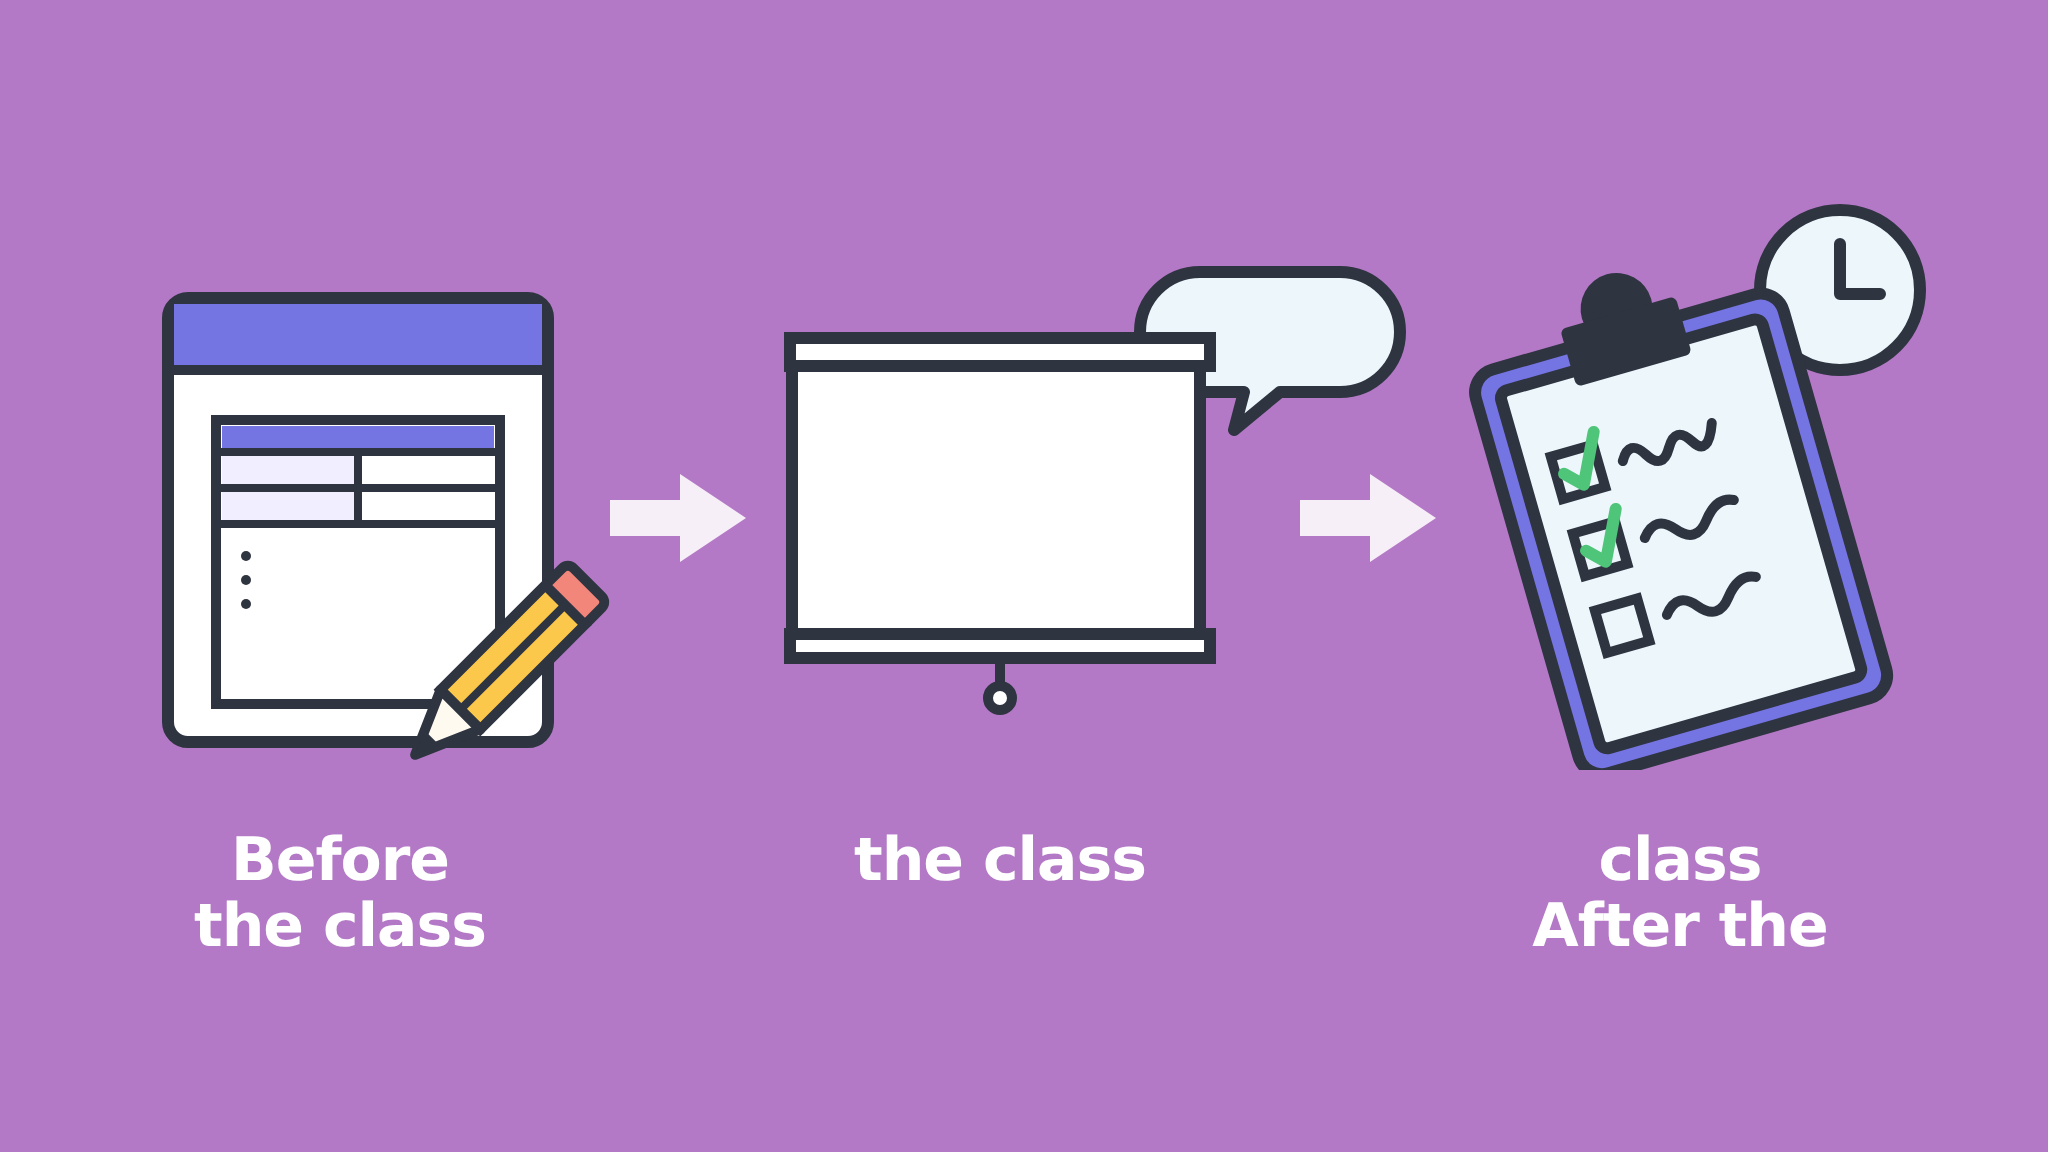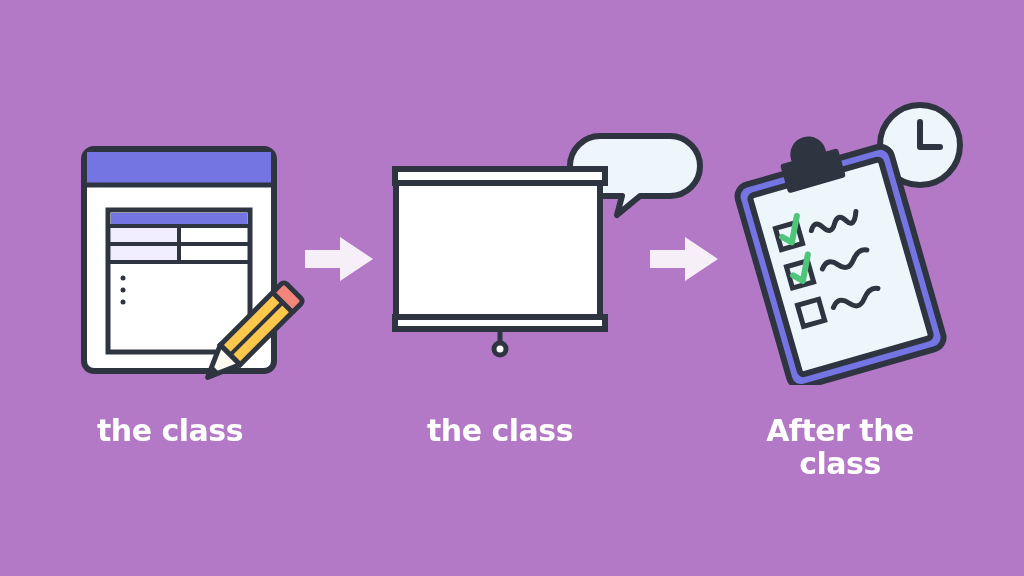--- a/index.html
+++ b/index.html
@@ -78,21 +78,22 @@
     <path d="M822 224 q6 -10 12 0 t12 0 t12 0 t12 -6" fill="none" stroke="#2f3441" stroke-width="5" stroke-linecap="round"></path>
     <rect x="788" y="252" width="22" height="22" fill="none" stroke="#2f3441" stroke-width="5"></rect>
     <path d="M792 262 L800 270 L812 246" fill="none" stroke="#4ec579" stroke-width="6" stroke-linecap="round" stroke-linejoin="round"></path>
     <path d="M822 264 q8 -10 16 0 t16 0 t16 -6" fill="none" stroke="#2f3441" stroke-width="5" stroke-linecap="round"></path>
     <rect x="788" y="292" width="22" height="22" fill="none" stroke="#2f3441" stroke-width="5"></rect>
     <path d="M822 304 q8 -10 16 0 t16 0 t16 -6" fill="none" stroke="#2f3441" stroke-width="5" stroke-linecap="round"></path>
   </g>
 </svg>
 
 <div class="label" style="left:70px;top:414px;width:200px;">
+  <span>Before</span>
   <span>the class</span>
 </div>
 <div class="label" style="left:400px;top:414px;width:200px;">
   <span>the class</span>
 </div>
 <div class="label" style="left:740px;top:414px;width:200px;">
+  <span>class</span>
   <span>After the</span>
-  <span>class</span>
 </div>
 
 </body></html>

